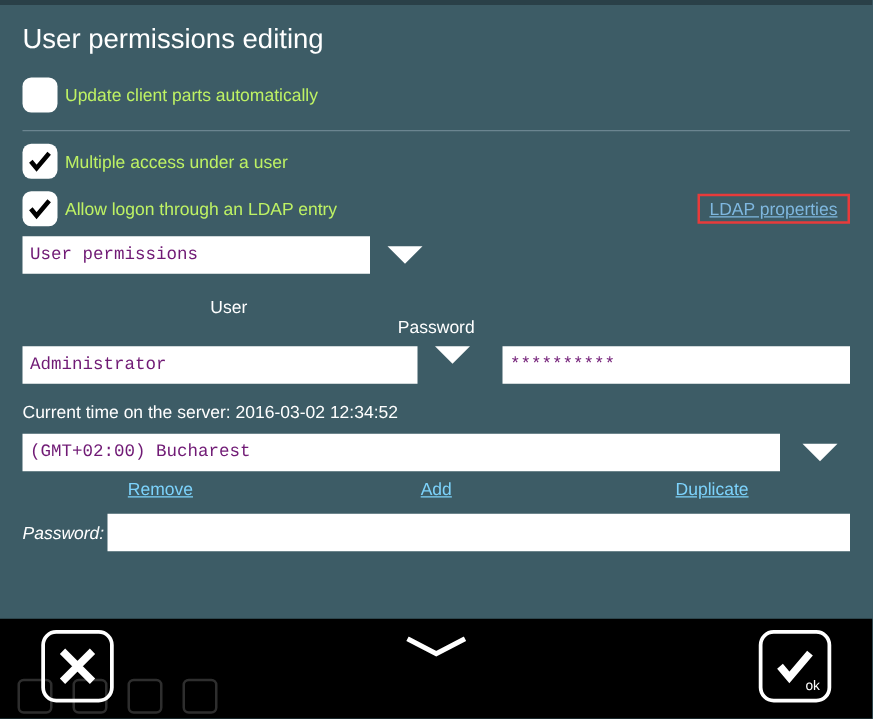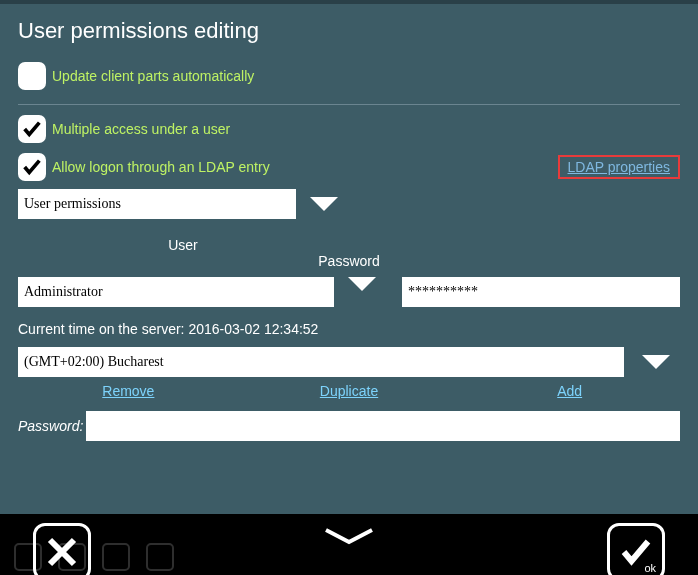--- a/index.html
+++ b/index.html
@@ -61,26 +61,26 @@
     color: #7fb8e0;
     text-decoration: underline;
   }
   .dropdown-row {
     display: flex;
     align-items: center;
     margin-top: 8px;
   }
   .text-input {
     background: #fff;
-    color: #000000;
+    color: #701a75;
     border: none;
     height: 30px;
     padding: 0 6px;
     font-size: 14px;
-    font-family: Liberation Serif, serif;
+    font-family: Liberation Mono, monospace;
   }
   .dd-select { width: 278px; }
   .dd-arrow { margin-left: 14px; }
   .triangle-down {
     width: 0; height: 0;
     border-left: 14px solid transparent;
     border-right: 14px solid transparent;
     border-top: 14px solid #fff;
   }
   .userpass-header {
@@ -124,21 +124,21 @@
   .pwdrow {
     display: flex;
     align-items: center;
     margin-top: 12px;
   }
   .pwdrow label { margin-right: 3px; font-style: italic; }
   .mainpass { flex: 1; }
   .bottom-bar {
     position: absolute;
     left: 0; right: 0; bottom: 0;
-    height: 61px;
+    height: 80px;
     background: #000;
   }
   .btn-square {
     position: absolute;
     width: 58px;
     height: 58px;
     border: 3px solid #fff;
     border-radius: 12px;
     display: flex;
     align-items: center;
@@ -239,22 +239,22 @@
 
   <div class="tz-row">
     <input class="text-input tz-input" readonly="" value="(GMT+02:00) Bucharest" style="">
     <div class="dd-arrow">
       <div class="triangle-down"></div>
     </div>
   </div>
 
   <div class="linkrow">
     <div class="lcol"><span class="action-link">Remove</span></div>
+    <div class="lcol"><span class="action-link">Add</span></div>
     <div class="lcol"><span class="action-link">Duplicate</span></div>
-    <div class="lcol"><span class="action-link">Add</span></div>
   </div>
 
 
   <div class="pwdrow">
     <label>Password:</label>
     <input class="text-input mainpass" style="">
   </div>
 
 </div>
 

